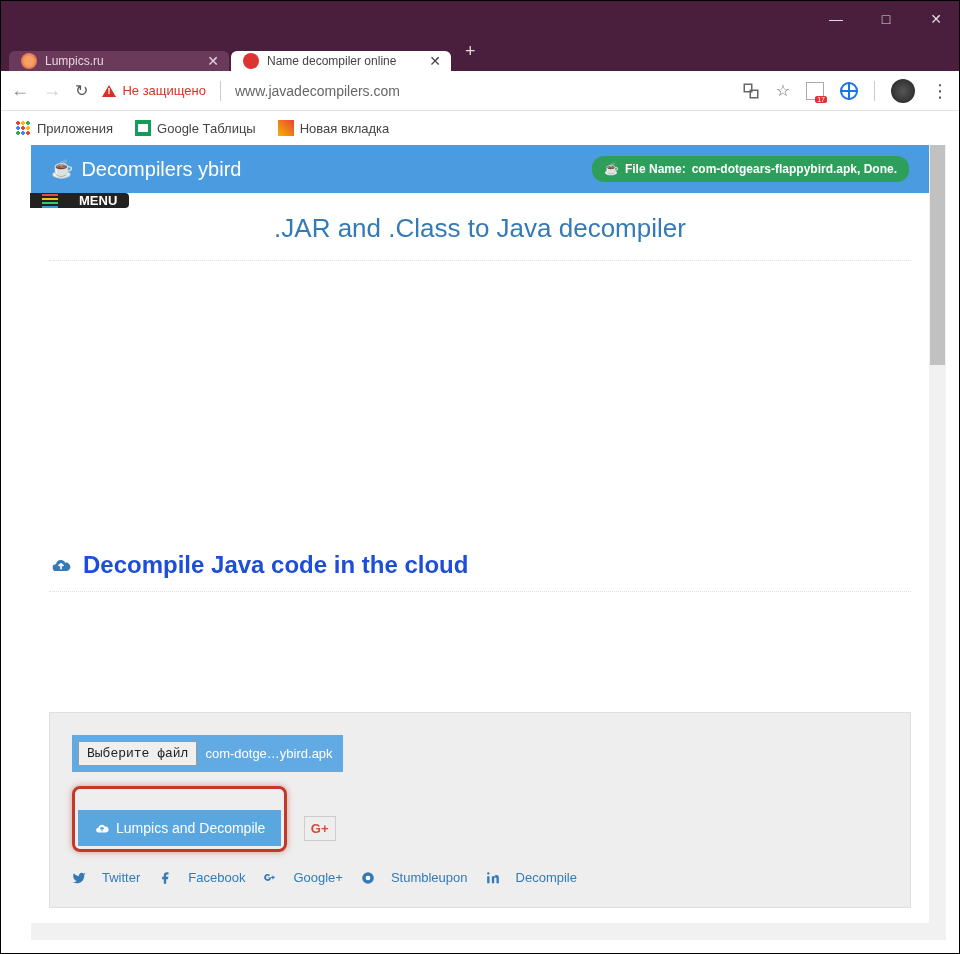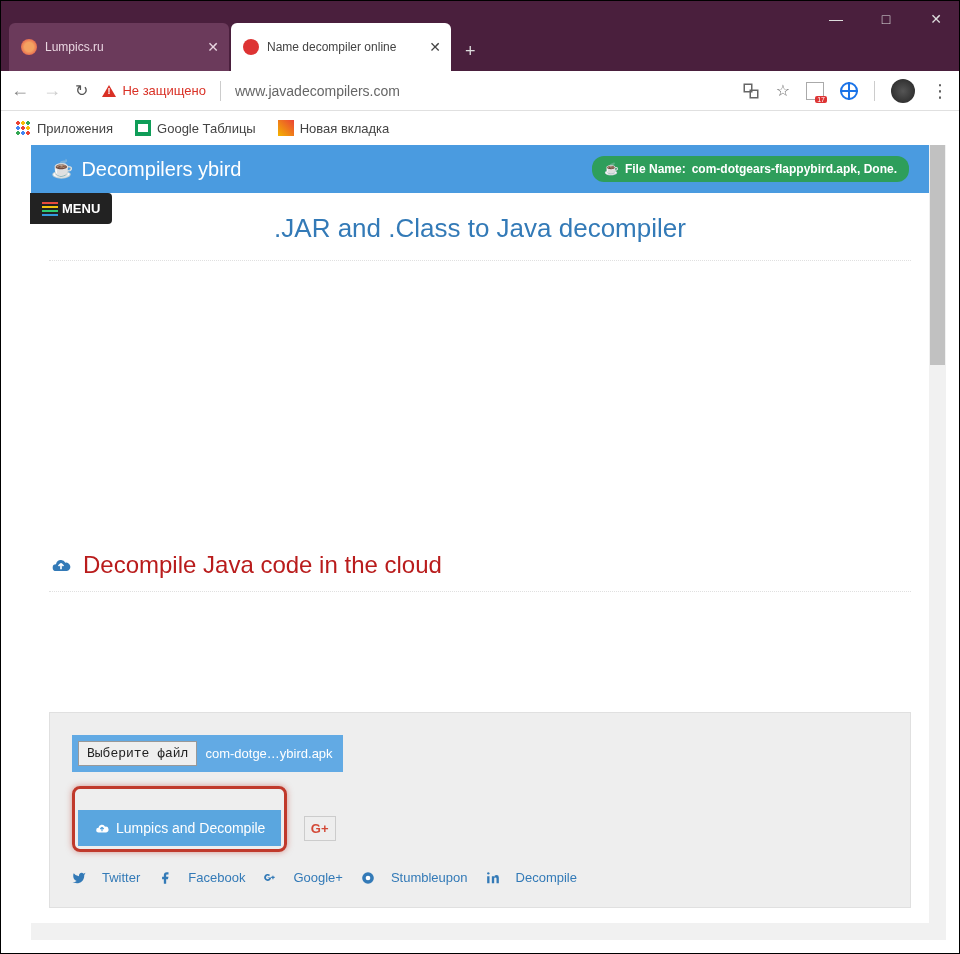--- a/index.html
+++ b/index.html
@@ -3,21 +3,21 @@
 <meta charset="utf-8">
 <style>
 * { box-sizing: border-box; margin: 0; padding: 0; }
 body { font-family: "Segoe UI", Arial, sans-serif; background: #fff; width: 960px; height: 954px; overflow: hidden; position: relative; border: 1px solid #000; }
 
 
 .titlebar { height: 70px; background: #4a1f3d; display: flex; align-items: flex-end; padding: 0 8px; position: relative; }
 .window-controls { position: absolute; top: 10px; right: 8px; display: flex; gap: 20px; }
 .window-controls span { color: #ddd; font-size: 14px; width: 30px; text-align: center; cursor: default; }
 .tabs { display: flex; align-items: flex-end; height: 36px; }
-.tab { height: 48px; display: flex; align-items: center; padding: 0 12px; font-size: 12px; border-radius: 6px 6px 0 0; margin-right: 2px; min-width: 220px; position: relative; }
+.tab { height: 20px; display: flex; align-items: center; padding: 0 12px; font-size: 12px; border-radius: 6px 6px 0 0; margin-right: 2px; min-width: 220px; position: relative; }
 .tab.inactive { background: #6b3a5b; color: #e8d5e0; }
 .tab.active { background: #fff; color: #444; }
 .tab-favicon { width: 16px; height: 16px; margin-right: 8px; border-radius: 50%; }
 .fav-lumpics { background: radial-gradient(circle,#f4a261 40%, #e76f51 70%); }
 .fav-java { background: #d33; position: relative; }
 .tab-close { position: absolute; right: 10px; color: inherit; font-size: 14px; }
 .new-tab { color: #ddd; padding: 0 12px; font-size: 18px; align-self: center; margin-bottom: 4px; }
 
 
 .addressbar { height: 40px; background: #fff; display: flex; align-items: center; padding: 0 10px; gap: 14px; border-bottom: 1px solid #e0e0e0; }
@@ -60,32 +60,32 @@
 
 
 .page-wrap { position:absolute; top:144px; left:30px; right:13px; bottom:13px; background:#fff; overflow-y:hidden; border-right:17px solid #f1f1f1; border-bottom:17px solid #f1f1f1; }
 .scroll-thumb-v { position:absolute; top:144px; right:14px; width:15px; height:220px; background:#c1c1c1; }
 
 .site-header { background:#4a9be0; height:48px; display:flex; align-items:center; padding:0 20px; }
 .site-brand { color:#fff; font-size:20px; display:flex; align-items:center; gap:8px; }
 .coffee-icon { font-size:18px; }
 .status-pill { margin-left:auto; background:#2e9e5b; color:#fff; font-size:12px; padding:6px 12px; border-radius:12px; display:flex; align-items:center; gap:6px; font-weight:bold; }
 
-.menu-tab { position:absolute; top:192px; left:29px; background:#222; color:#fff; padding:8px 12px; display:flex; align-items:center; gap:4px; font-size:13px; font-weight:bold; border-radius:0 4px 4px 0; z-index:5; }
+.menu-tab { position:absolute; top:192px; left:29px; background:#222; color:#fff; padding:0 12px; display:flex; align-items:center; gap:21px; font-size:13px; font-weight:bold; border-radius:0 4px 4px 0; z-index:5; }
 .burger { display:flex; flex-direction:column; gap:2px; }
 .burger span { width:16px; height:2px; }
 .burger span:nth-child(1){background:#e74c3c;}
 .burger span:nth-child(2){background:#f1c40f;}
 .burger span:nth-child(3){background:#2ecc71;}
 .burger span:nth-child(4){background:#3498db;}
 
 .content { padding: 12px 18px; }
 .page-title { text-align:center; color:#337ab7; font-size:26px; font-weight:300; padding:8px 0 16px; border-bottom:1px dotted #e0e0e0; }
 
-.section-heading { color:#b91c1c; font-size:24px; font-weight:400; margin-top:290px; display:flex; align-items:center; gap:10px; border-bottom:1px dotted #e0e0e0; padding-bottom:12px;text-align:center; }
+.section-heading { color:#1d4ed8; font-size:24px; font-weight:700; margin-top:290px; display:flex; align-items:center; gap:10px; border-bottom:1px dotted #e0e0e0; padding-bottom:12px;text-align:center; }
 .cloud-up { color:#337ab7; font-size:22px; }
 
 .upload-card { background:#eee; border:1px solid #e0e0e0; padding:22px; margin-top:120px; }
 .file-row { background:#62aae4; display:inline-flex; align-items:center; padding:6px 10px 6px 6px; gap:8px; }
 .file-choose { background:#efefef; border:1px solid #999; padding:4px 8px; font-size:13px; color:#222; font-family: Liberation Mono, monospace; }
 .file-name { color:#fff; font-size:13px; }
 .upload-btn { margin-top:18px; background:#5aa6df; color:#fff; border:none; padding:10px 16px; font-size:14px; display:inline-flex; align-items:center; gap:6px; cursor:pointer; }
 .highlight-ring { border:3px solid #c0392b; border-radius:8px; padding:3px; display:inline-block; box-shadow: 0 0 6px rgba(192,57,43,.5); margin-top:14px; }
 .gplus-box { display:inline-block; border:1px solid #ccc; padding:4px 6px; color:#d34836; font-size:13px; font-weight:bold; margin-left:12px; vertical-align: middle; }
 

